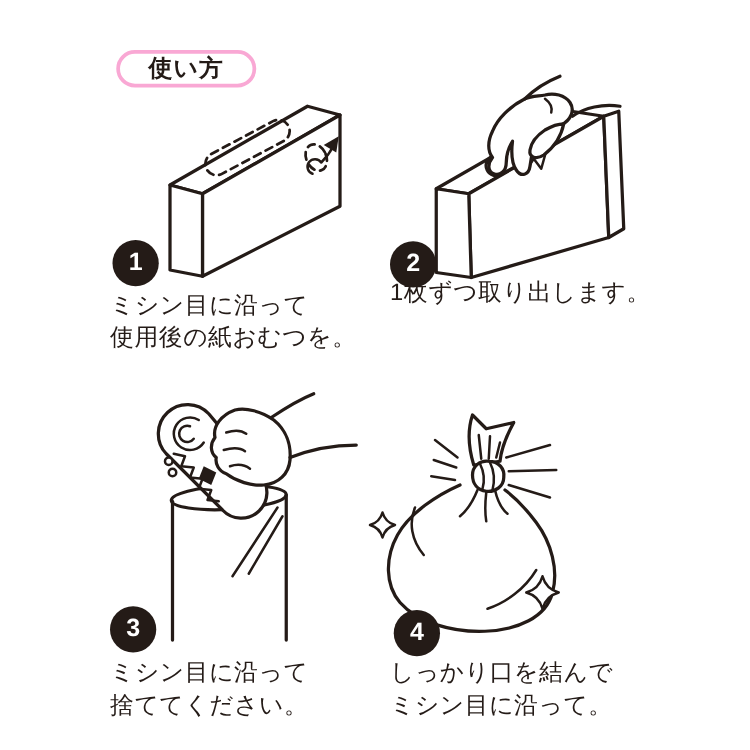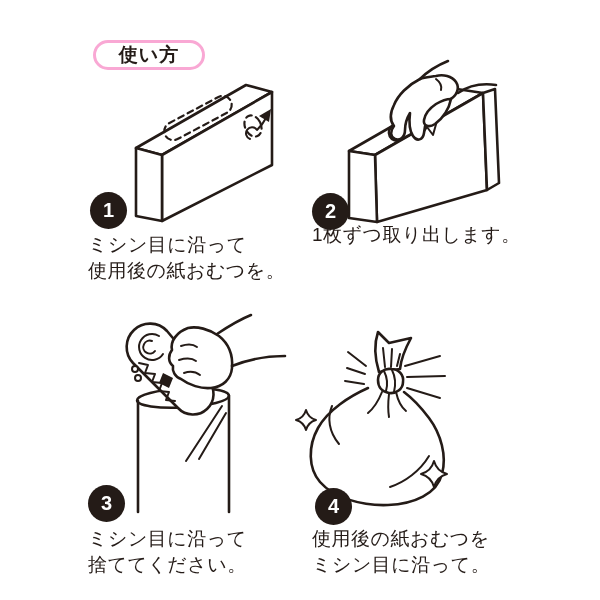--- a/index.html
+++ b/index.html
@@ -118,17 +118,17 @@
   </div>
   <div class="caption" style="left:312px;top:222px;">
     <div>1枚ずつ取り出します。</div>
     <div></div>
   </div>
   <div class="caption" style="left:88px;top:526px;">
     <div>ミシン目に沿って</div>
     <div>捨ててください。</div>
   </div>
   <div class="caption" style="left:312px;top:526px;">
-    <div>使用後の紙おむつを</div>
+    <div>しっかり口を結んで</div>
     <div>ミシン目に沿って。</div>
   </div>
 
 </div>
 
 </body></html>

